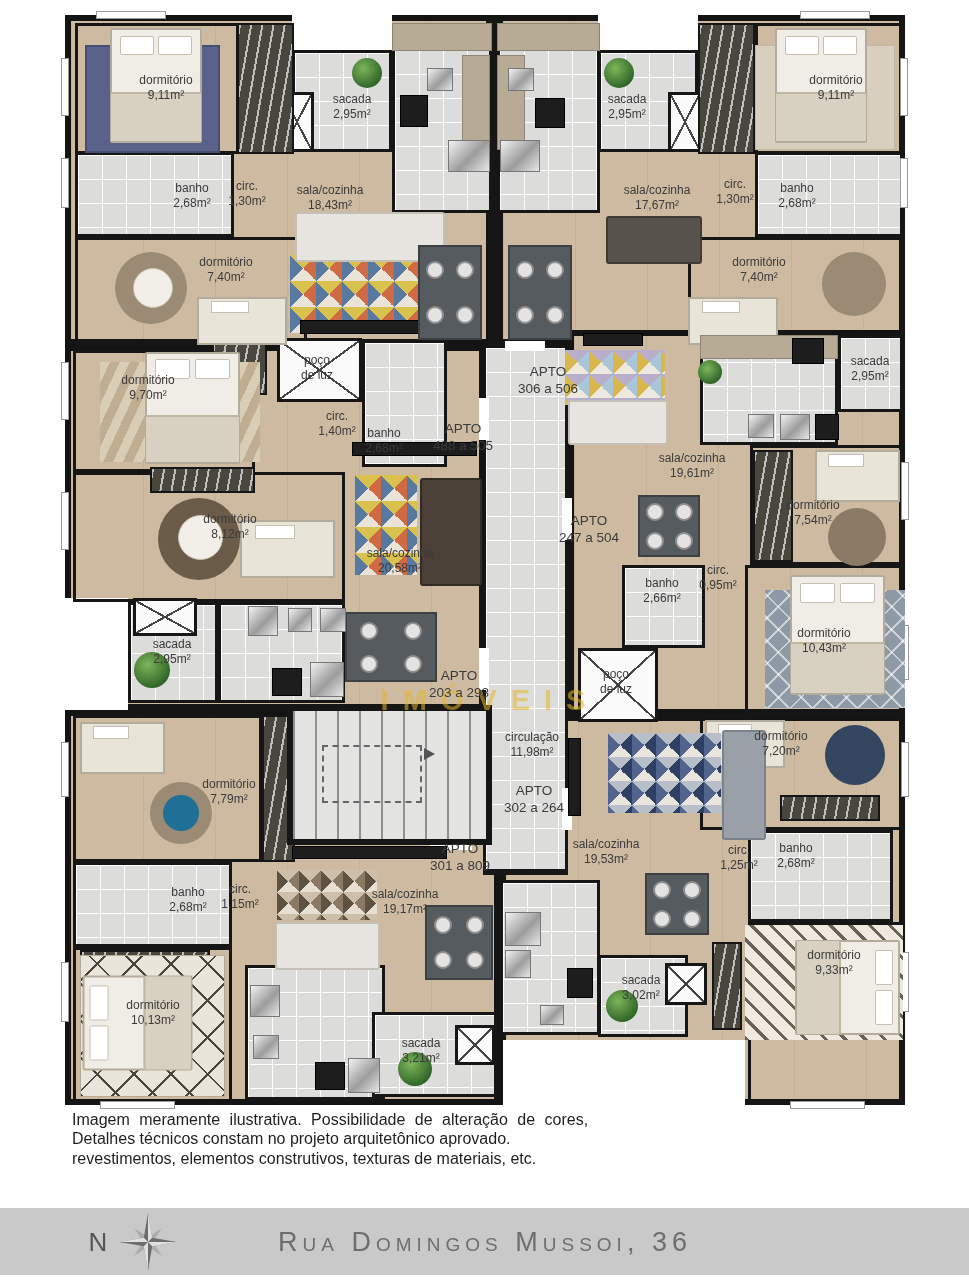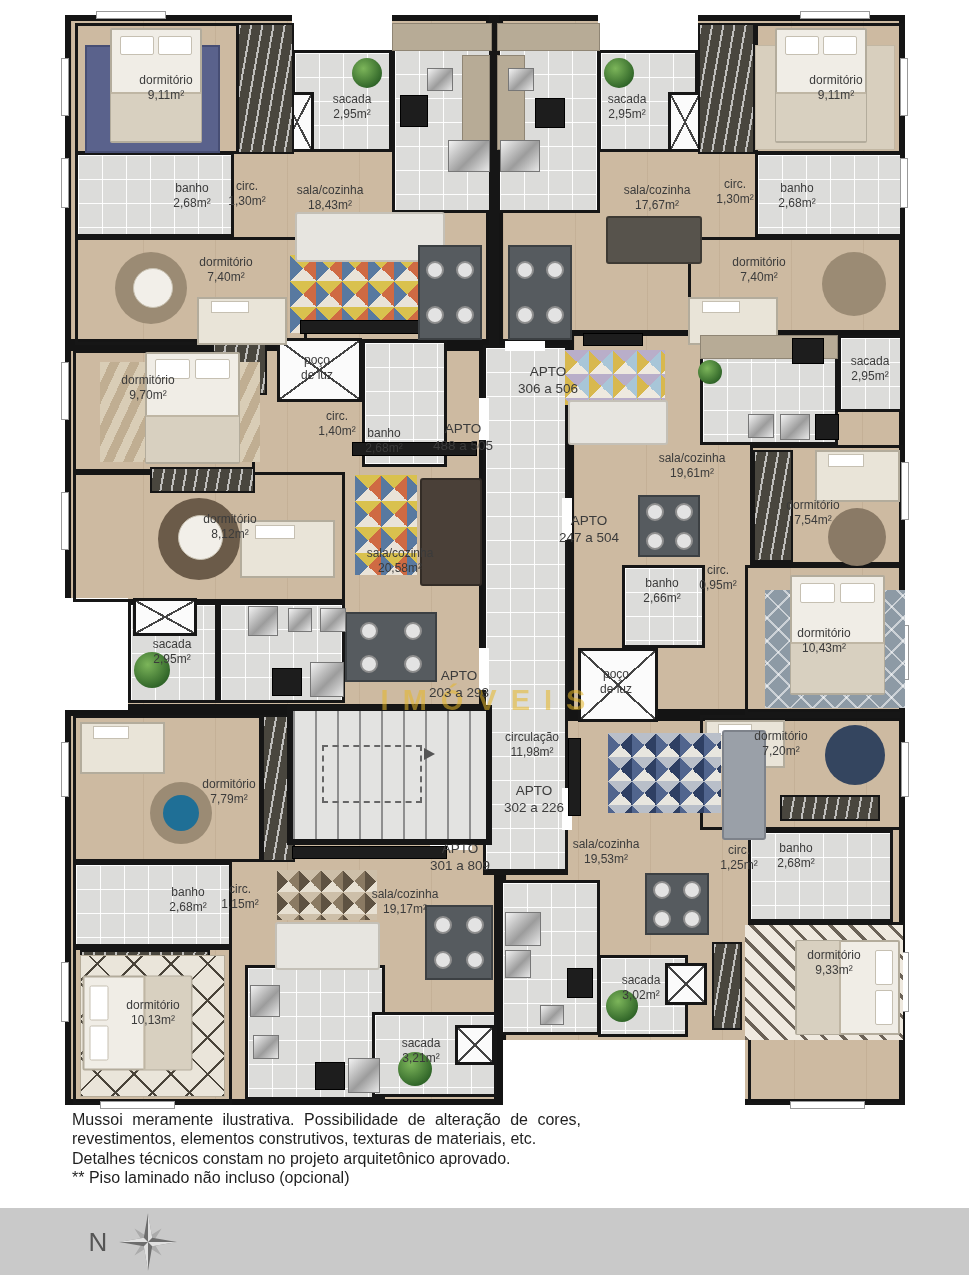--- a/index.html
+++ b/index.html
@@ -468,44 +468,44 @@
   <div class="a lbl" style="left:834px;top:963px">
       <span>dormitório</span>
       <span>9,33m²</span>
     </div>
   <div class="a lbl" style="left:641px;top:988px">
       <span>sacada</span>
       <span>3,02m²</span>
     </div>
   <div class="a lbl alabel" style="left:534px;top:799px">
       <span>APTO</span>
-      <span>302 a 226</span>
+      <span>302 a 264</span>
     </div>
 
   <div class="a lbl" style="left:532px;top:745px">
       <span>circulação</span>
       <span>11,98m²</span>
     </div>
   <div class="a lbl" style="left:317px;top:368px">
       <span>poço</span>
       <span>de luz</span>
     </div>
   <div class="a lbl" style="left:616px;top:682px">
       <span>poço</span>
       <span>de luz</span>
     </div>
 
   <div class="a disc">
-    <div class="j">Mussoi meramente ilustrativa. Possibilidade de alteração de cores,</div>
+    <div class="j">Imagem meramente ilustrativa. Possibilidade de alteração de cores,</div>
+    <div>Detalhes técnicos constam no projeto arquitetônico aprovado.</div>
     <div>revestimentos, elementos construtivos, texturas de materiais, etc.</div>
-    <div>Detalhes técnicos constam no projeto arquitetônico aprovado.</div>
-    <div>** Piso laminado não incluso (opcional)</div>
   </div>
 
   <div class="a footbar"></div>
   <div class="a north">N</div>
   <svg class="a compass" width="60" height="60" viewBox="0 0 100 100">
     <path d="M50 18 L56 44 L82 50 L56 56 L50 82 L44 56 L18 50 L44 44 Z" fill="#ababab" transform="rotate(45 50 50)"></path>
     <path d="M50 2 L57 43 L98 50 L57 57 L50 98 L43 57 L2 50 L43 43 Z" fill="#6d6d6d"></path>
     <path d="M50 2 L57 43 L50 50 Z M50 98 L43 57 L50 50 Z M2 50 L43 43 L50 50 Z M98 50 L57 57 L50 50 Z" fill="#f5f5f5" opacity="0.85"></path>
   </svg>
+  <div class="a addr">Rua Domingos Mussoi, 36</div>
 
 </div>
 
 </body></html>

